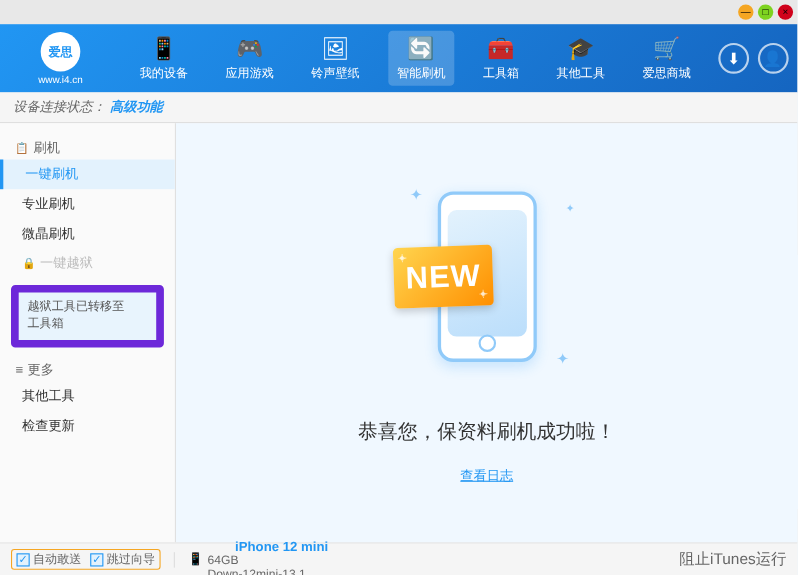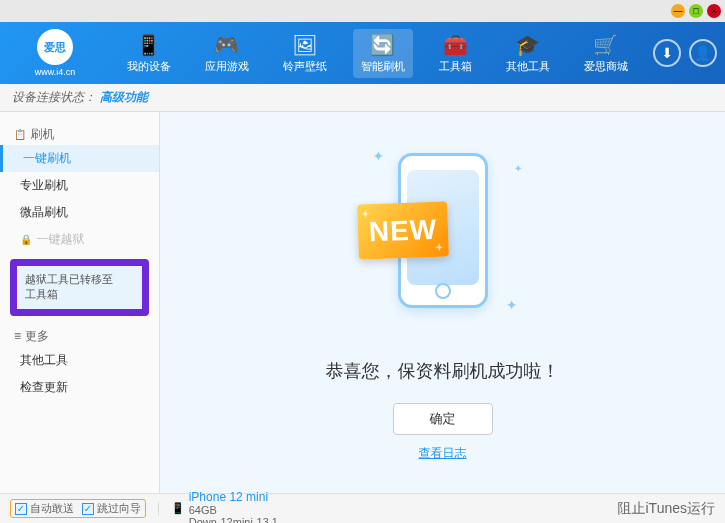--- a/index.html
+++ b/index.html
@@ -243,21 +243,21 @@
       width: 12px; height: 12px;
       border: 1px solid #2196F3;
       background: white;
       display: flex; align-items: center; justify-content: center;
       font-size: 10px; color: #2196F3;
     }
     .checkbox-box.checked { background: #e3f2fd; }
     .device-info {
       margin-left: 0;
     }
-    .device-name { font-size: 12px; color: #2196F3; font-weight: normal; }
+    .device-name { font-size: 12px; color: #2196F3; font-weight: bold; margin-left: 25px; }
     .device-sub { font-size: 11px; color: #666; }
     .device-icon { margin-right: 4px; color: #666; }
     .bottom-right {
       display: flex; align-items: center; gap: 16px;
       font-size: 11px; color: #666;
     }
     .bottom-link { cursor: pointer; color: #666; }
     .stop-itunes {
       font-size: 14px; color: #666; cursor: pointer;
     }
@@ -381,21 +381,20 @@
       <span class="sparkle sp3">✦</span>
 
       <div class="phone-shape">
         <div class="phone-screen"></div>
         <div class="phone-btn"></div>
       </div>
 
       <div class="new-badge">NEW</div>
     </div>
     <div class="success-text">恭喜您，保资料刷机成功啦！</div>
-    <button class="confirm-btn">确定</button>
     <span class="view-log-link">查看日志</span>
   </div>
 
 </div>
 
 <div class="bottom-bar">
   <div class="bottom-left">
 
     <div class="checkbox-area">
       <div class="checkbox-item">

